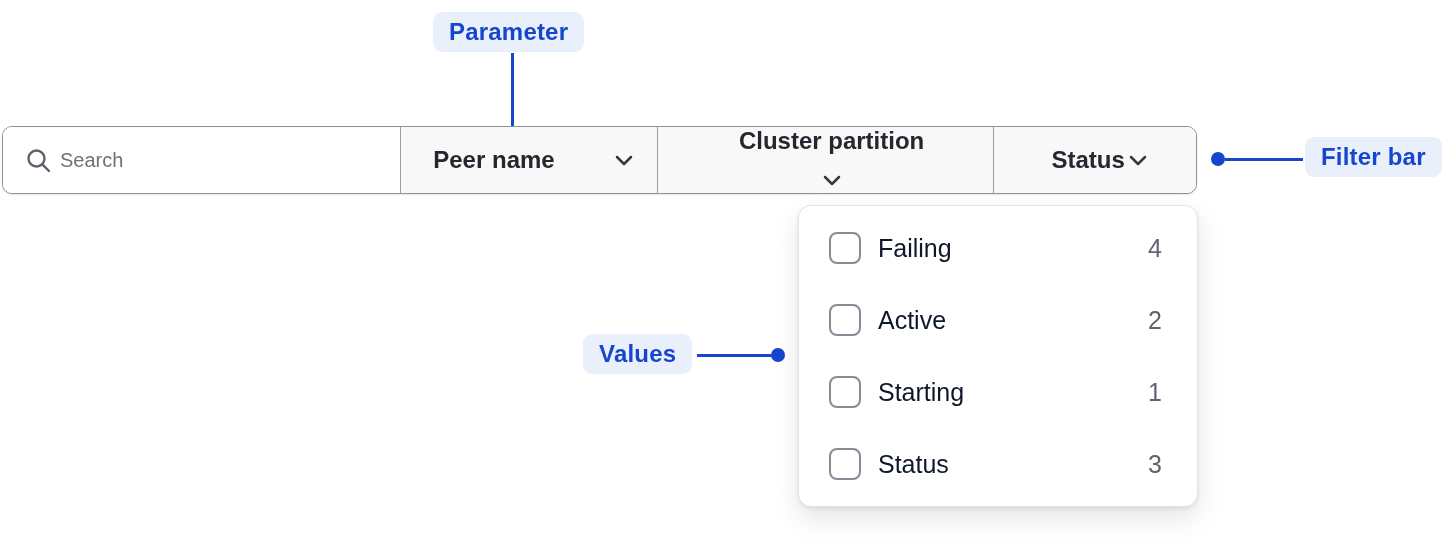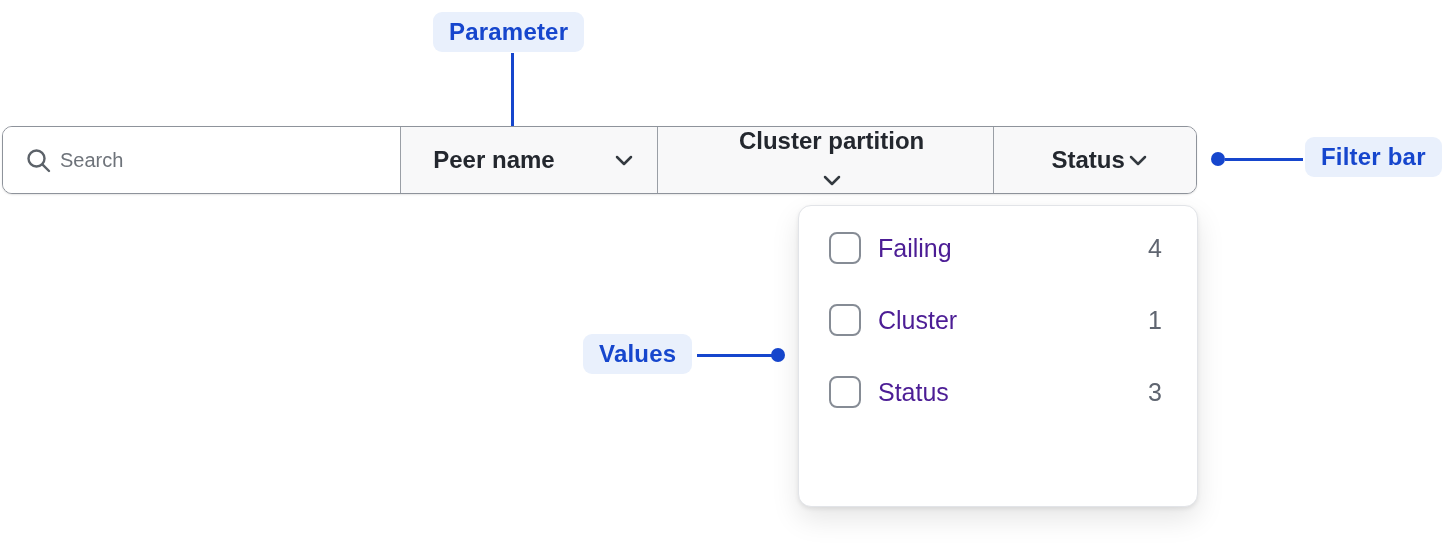--- a/index.html
+++ b/index.html
@@ -126,21 +126,21 @@
     height: 32px;
     box-sizing: border-box;
     border: 2px solid #868C95;
     border-radius: 8px;
     background: #ffffff;
     margin-right: 17px;
     flex: 0 0 auto;
   }
   .option-label {
     font-size: 25px;
-    color: #4c1d95;
+    color: #0f172a;
   }
   .option-count {
     margin-left: auto;
     font-size: 25px;
     color: #5F6570;
   }
 </style>
 </head>
 <body>
 
@@ -190,21 +190,26 @@
   </div>
 
   <div class="dropdown-panel">
     <div class="option-row">
       <span class="checkbox"></span>
       <span class="option-label">Failing</span>
       <span class="option-count">4</span>
     </div>
     <div class="option-row">
       <span class="checkbox"></span>
-      <span class="option-label">Cluster</span>
+      <span class="option-label">Active</span>
+      <span class="option-count">2</span>
+    </div>
+    <div class="option-row">
+      <span class="checkbox"></span>
+      <span class="option-label">Starting</span>
       <span class="option-count">1</span>
     </div>
     <div class="option-row">
       <span class="checkbox"></span>
       <span class="option-label">Status</span>
       <span class="option-count">3</span>
     </div>
   </div>
 
 </div>

